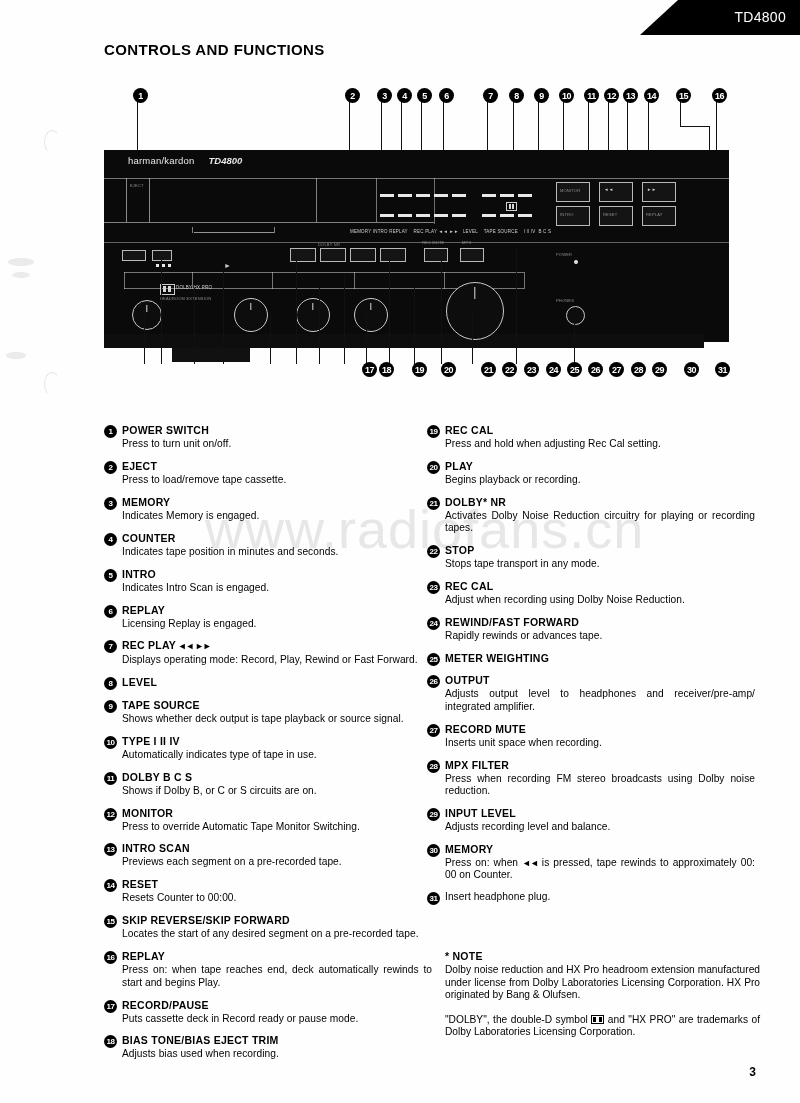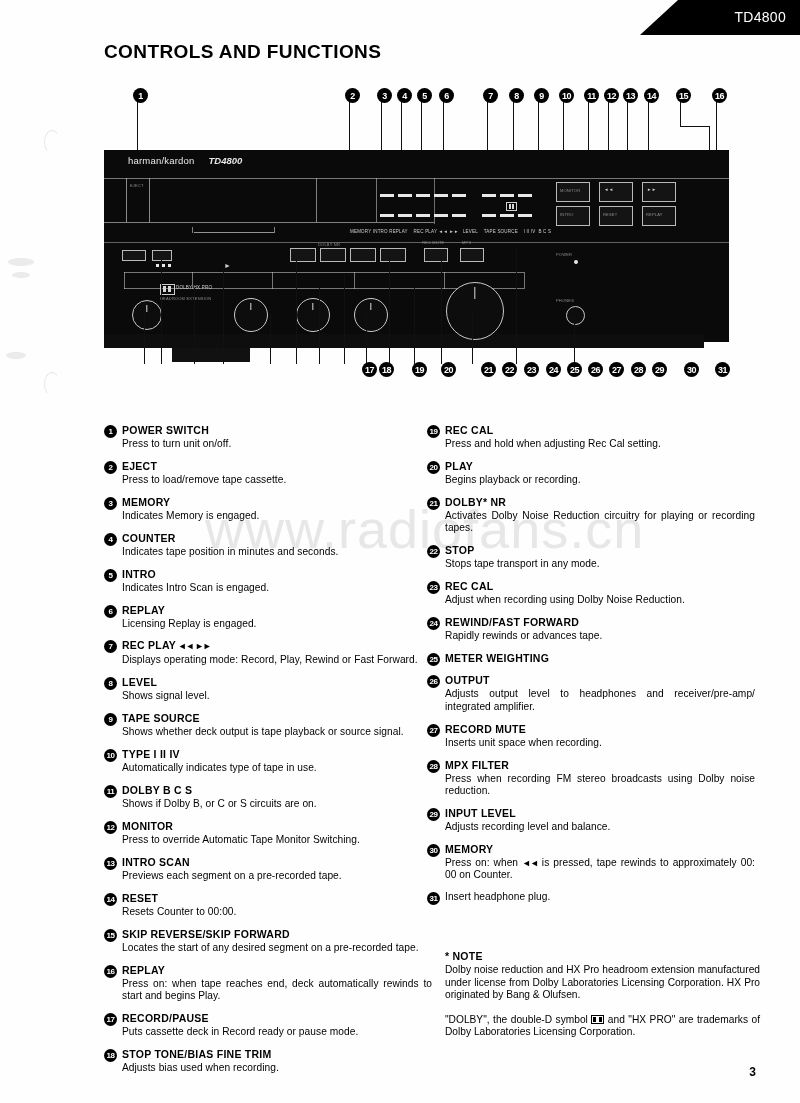--- a/index.html
+++ b/index.html
@@ -25,21 +25,21 @@
   }
   #header-banner .model{
     position:absolute;right:14px;top:9px;
     color:#fff;font-size:14px;letter-spacing:.3px;
     font-family:"Liberation Sans", sans-serif;
   }
 
   
   #section-title{
     position:absolute;left:104px;top:41px;
-    font-size:19px;font-weight:bold;letter-spacing:.4px;
+    font-size:15px;font-weight:bold;letter-spacing:.4px;
   }
 
   
   #illustration{position:absolute;left:104px;top:82px;width:625px;height:300px;}
   .deck-body{position:absolute;background:#0a0a0a;}
   .deck-line{position:absolute;background:#cfcfcf;}
   .deck-knob{position:absolute;border:1.4px solid #c9c9c9;border-radius:50%;background:#0d0d0d;}
   .deck-knob i{position:absolute;left:50%;top:4px;width:1.4px;height:7px;background:#dcdcdc;transform:translateX(-50%);}
   .deck-btn{position:absolute;border:1px solid #b9b9b9;background:#141414;}
   .deck-seg{position:absolute;background:#e8e8e8;}
@@ -336,21 +336,20 @@
         <div class="desc">Licensing Replay is engaged.</div>
       </div>
       <div class="entry">
         <div class="num">7</div>
         <div class="name">REC PLAY<span class="glyph">  ◄◄ ►►</span></div>
         <div class="desc">Displays operating mode: Record, Play, Rewind or Fast Forward.</div>
       </div>
       <div class="entry">
         <div class="num">8</div>
         <div class="name">LEVEL</div>
-        <div class="desc">Shows signal level.</div>
       </div>
       <div class="entry">
         <div class="num">9</div>
         <div class="name">TAPE SOURCE</div>
         <div class="desc">Shows whether deck output is tape playback or source signal.</div>
       </div>
       <div class="entry">
         <div class="num">10</div>
         <div class="name">TYPE I II IV</div>
         <div class="desc">Automatically indicates type of tape in use.</div>
@@ -385,21 +384,21 @@
         <div class="name">REPLAY</div>
         <div class="desc">Press on: when tape reaches end, deck automatically rewinds to start and begins Play.</div>
       </div>
       <div class="entry">
         <div class="num">17</div>
         <div class="name">RECORD/PAUSE</div>
         <div class="desc">Puts cassette deck in Record ready or pause mode.</div>
       </div>
       <div class="entry">
         <div class="num">18</div>
-        <div class="name">STOP TONE/BIAS FINE TRIM</div>
+        <div class="name">BIAS TONE/BIAS EJECT TRIM</div>
         <div class="desc">Adjusts bias used when recording.</div>
       </div>
     </div>
   <div class="col right" id="right-col">
       <div class="entry">
         <div class="num">19</div>
         <div class="name">REC CAL</div>
         <div class="desc">Press and hold when adjusting Rec Cal setting.</div>
       </div>
       <div class="entry">

